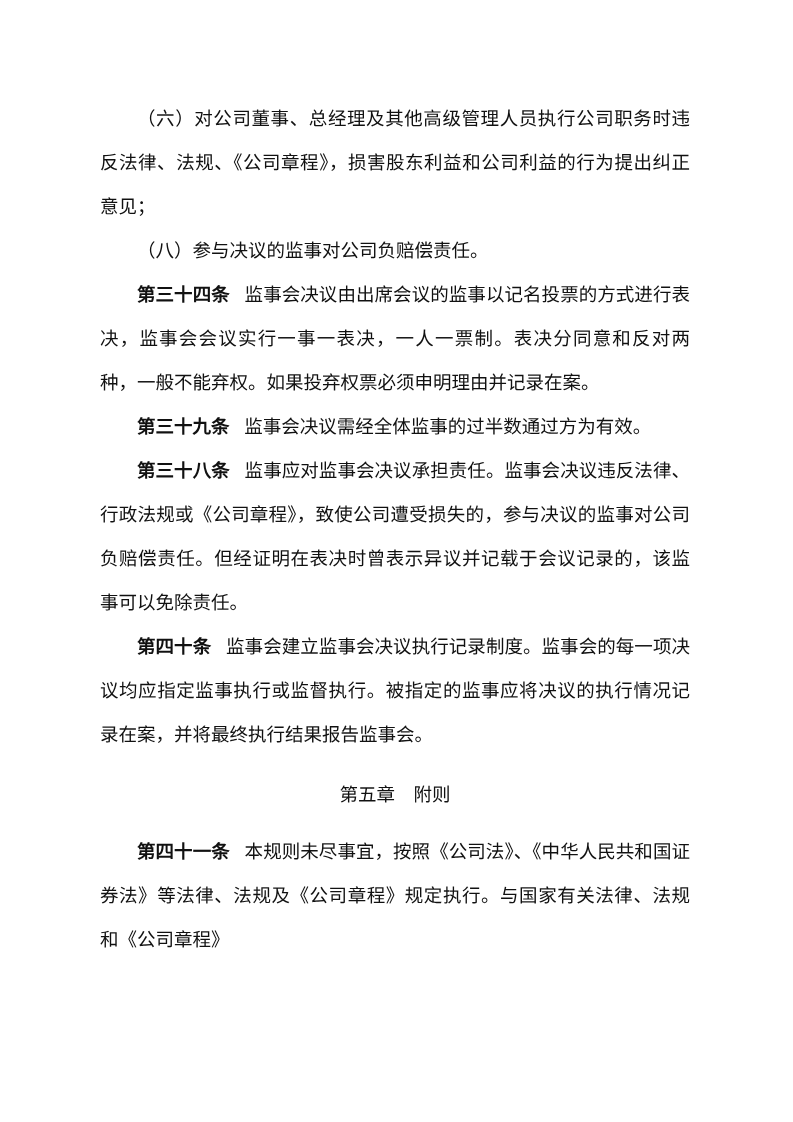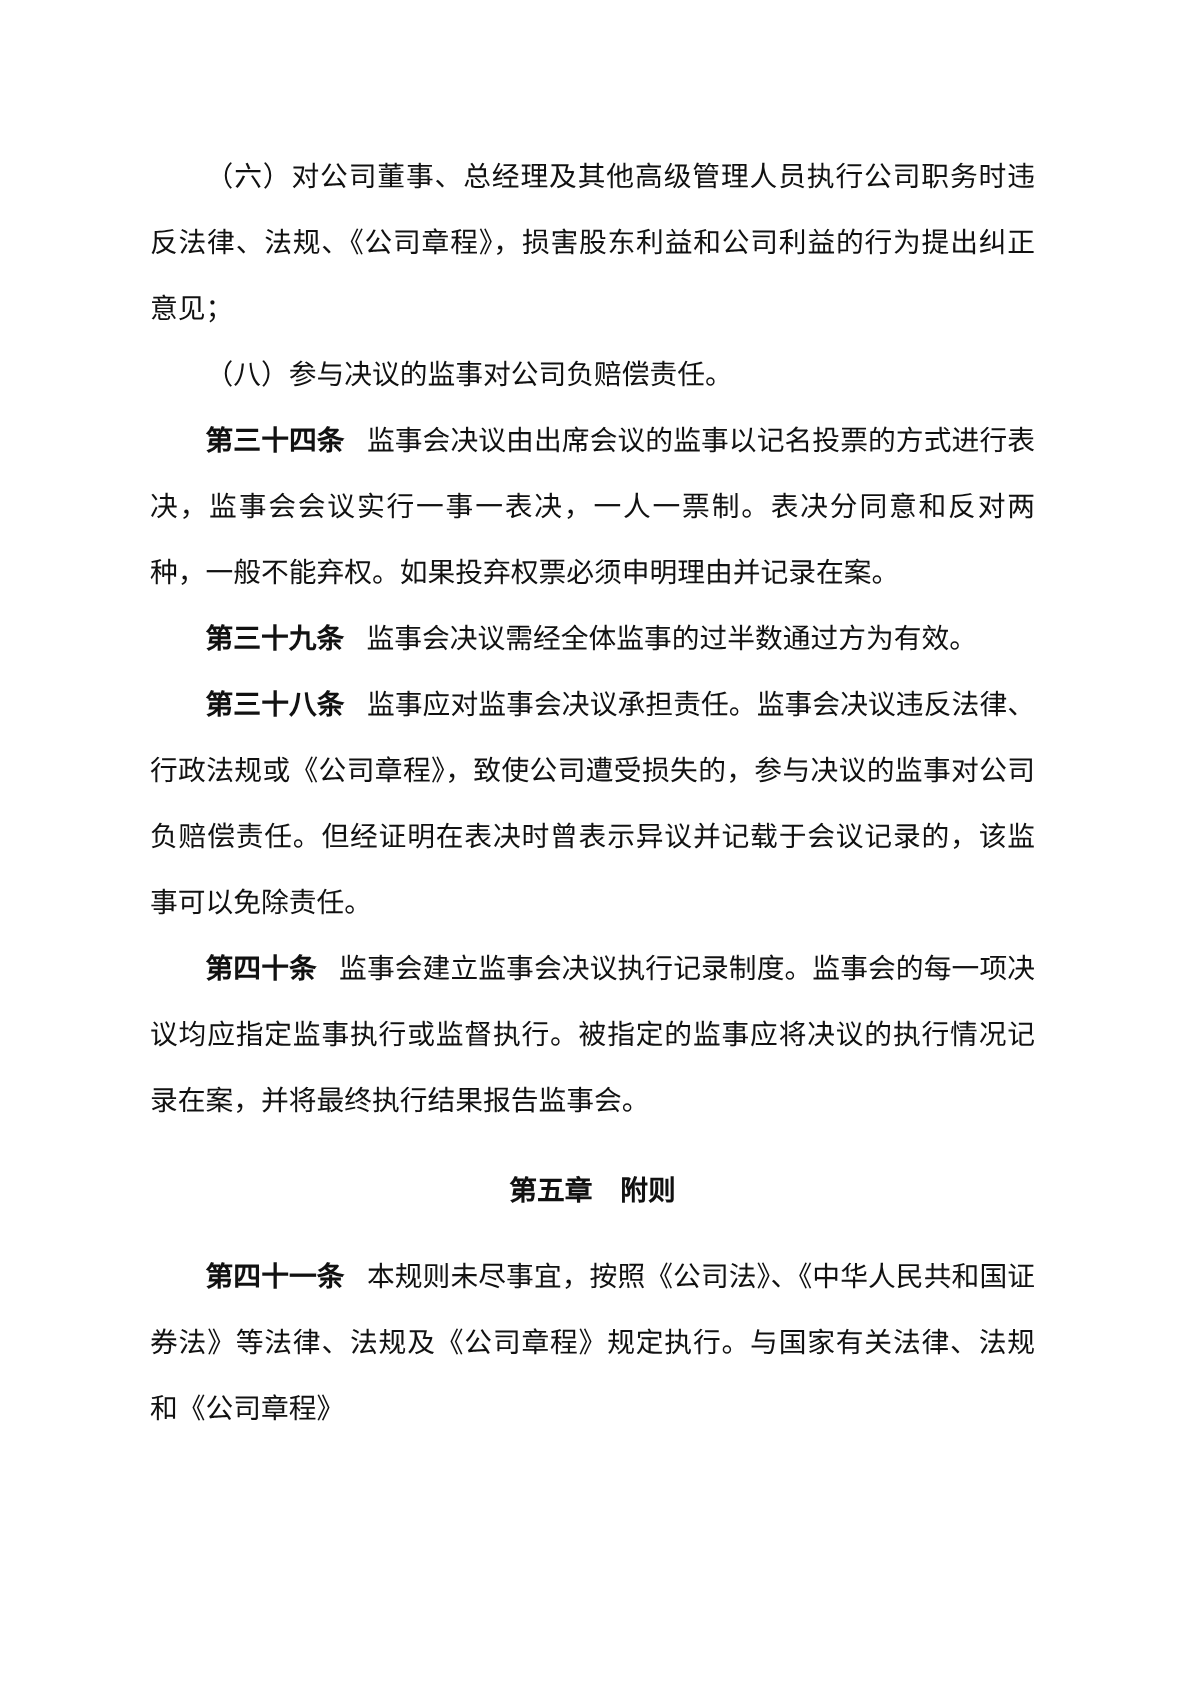--- a/index.html
+++ b/index.html
@@ -27,21 +27,21 @@
     text-align: justify;
   }
   .article-num {
     font-weight: bold;
     margin-right: 0.8em;
   }
   .heading {
     margin: 16px 0 13px 0;
     text-align: center;
     text-indent: 0;
-    font-weight: bold;
+    font-weight: normal;
     font-size: 18.5px;
   }
 </style>
 </head>
 <body>
 
 <main class="page">
   <div>
       <p class="para">（六）对公司董事、总经理及其他高级管理人员执行公司职务时违反法律、法规、《公司章程》，损害股东利益和公司利益的行为提出纠正意见；</p>
       <p class="para">（八）参与决议的监事对公司负赔偿责任。</p>

